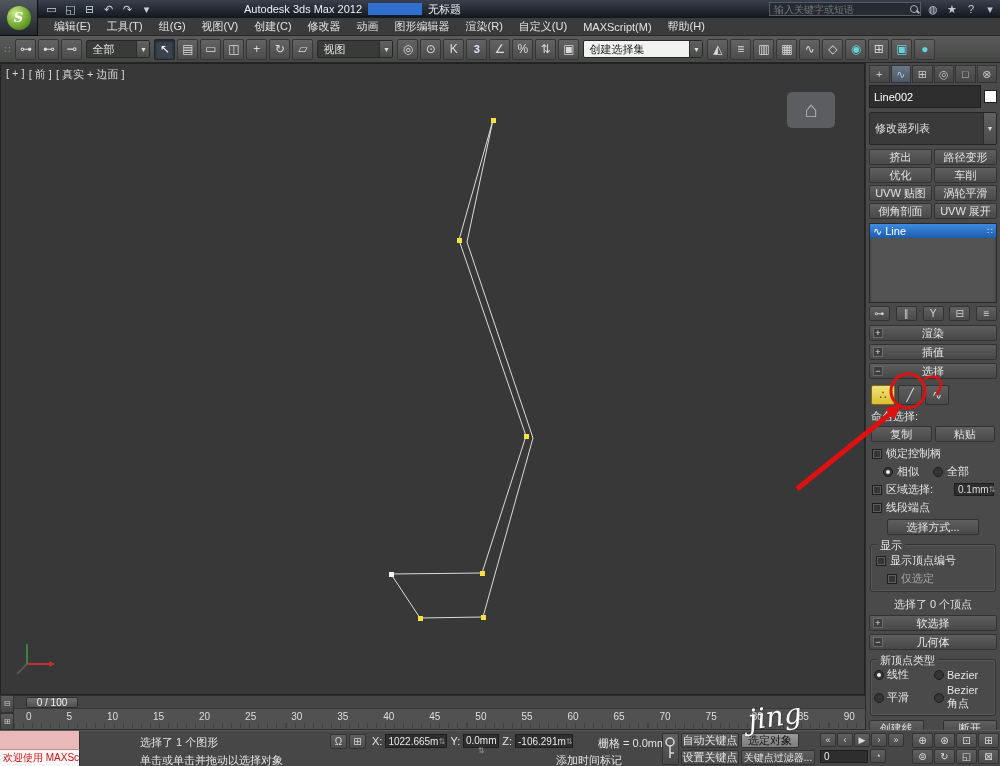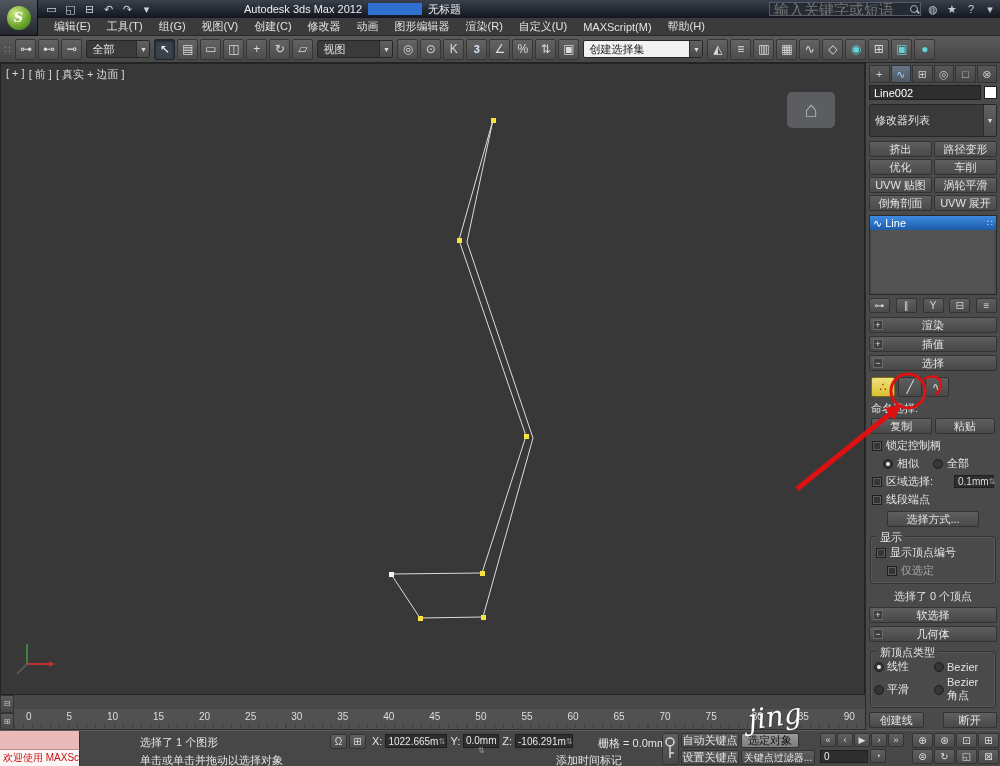--- a/index.html
+++ b/index.html
@@ -8,21 +8,21 @@
 
 #titlebar{position:absolute;left:0;top:0;width:1000px;height:18px;background:linear-gradient(#39404d,#13161d);display:flex;align-items:center;z-index:6;}
 #appbtn{position:absolute;left:0;top:0;width:38px;height:36px;background:linear-gradient(#51575f,#23272d);border-right:1px solid #0c0e12;border-bottom:1px solid #0c0e12;display:flex;align-items:center;justify-content:center;z-index:9;}
 .applogo{width:24px;height:24px;border-radius:50%;background:radial-gradient(circle at 35% 30%,#cdeb8a,#69a32b 60%,#3c6b12);color:#fff;font-weight:bold;font-size:13px;display:flex;align-items:center;justify-content:center;font-family:"DejaVu Serif",serif;font-style:italic;}
 .qat{display:flex;gap:4px;margin-left:44px;}
 .qicon{color:#c9d2dd;font-size:11px;line-height:14px;width:15px;text-align:center;}
 #titletext{display:flex;align-items:center;gap:6px;margin-left:90px;color:#eceff3;white-space:nowrap;}
 .titleblue{display:inline-block;width:54px;height:12px;background:#2f6fd0;}
 #infocenter{position:absolute;right:3px;top:2px;display:flex;align-items:center;gap:5px;}
 #searchbox{display:flex;align-items:center;background:#262b33;border:1px solid #565c66;height:14px;}
-#searchbox input{width:138px;height:12px;background:transparent;border:none;outline:none;color:#cdd2da;font-size:15px;padding:0 4px;font-family:inherit;}
+#searchbox input{width:138px;height:12px;background:transparent;border:none;outline:none;color:#cdd2da;font-size:10px;padding:0 4px;font-family:inherit;}
 .icmag{position:relative;width:12px;height:12px;}
 .icmag::before{content:"";position:absolute;left:2px;top:2px;width:6px;height:6px;border:1.5px solid #aab2bd;border-radius:50%;}
 .icmag::after{content:"";position:absolute;left:8px;top:8px;width:4px;height:1.5px;background:#aab2bd;transform:rotate(45deg);}
 .tbicon{color:#c2c9d4;font-size:11px;width:14px;text-align:center;}
 
 #menubar{position:absolute;left:0;top:18px;width:1000px;height:18px;background:#3b3b3b;border-bottom:1px solid #272727;display:flex;align-items:center;padding-left:46px;z-index:5;}
 .menu-item{padding:1px 8px;color:#e3e3e3;white-space:nowrap;text-align:right;}
 
 #toolbar{position:absolute;left:0;top:36px;width:1000px;height:27px;background:linear-gradient(#5a5a5a,#454745);border-bottom:1px solid #242424;display:flex;align-items:center;padding:0 4px;gap:2px;}
 .tgrip{color:#8d8d8d;font-size:10px;margin-right:3px;}
@@ -42,21 +42,21 @@
 #vplabel{position:absolute;left:5px;top:3px;display:flex;gap:4px;z-index:3;color:#d8d8d8;}
 #vchome{position:absolute;left:786px;top:28px;width:48px;height:36px;background:rgba(186,192,200,.28);border-radius:5px;display:flex;align-items:center;justify-content:center;font-size:22px;color:rgba(235,238,242,.6);z-index:2;}
 #vpsvg{position:absolute;left:0;top:0;z-index:1;}
 .vx{position:absolute;width:5px;height:5px;margin-left:-2px;margin-top:-2px;z-index:2;}
 
 #rightpanel{position:absolute;left:865px;top:63px;width:135px;height:667px;background:#4a4a4a;border-left:1px solid #2a2a2a;padding:2px 3px;z-index:4;overflow:hidden;}
 #ptabs{display:flex;height:18px;gap:1px;margin-bottom:2px;}
 .ptab{flex:1;display:flex;align-items:center;justify-content:center;background:linear-gradient(#585858,#464646);border:1px solid #333;color:#c8c8c8;}
 .ptab.active{background:linear-gradient(#6b7684,#4e5763);color:#9fc6ff;border-color:#2b323b;}
 #namerow{display:flex;align-items:center;gap:3px;margin:2px 0 4px;}
-#namefield{flex:1;height:15px;background:#2e2e2e;border:1px solid #1f1f1f;color:#fff;display:flex;align-items:center;padding:0 4px;}
+#namefield{flex:1;height:23px;background:#2e2e2e;border:1px solid #1f1f1f;color:#fff;display:flex;align-items:center;padding:0 4px;}
 #colorswatch{width:13px;height:13px;background:#fff;border:1px solid #1f1f1f;}
 .fullcombo{width:100%;height:33px;margin-bottom:4px;}
 #modgrid{display:grid;grid-template-columns:1fr 1fr;gap:2px;margin-bottom:4px;}
 .pbtn{height:16px;display:flex;align-items:center;justify-content:center;background:linear-gradient(#5f5f5f,#494949);border:1px solid #323232;border-radius:2px;color:#e2e2e2;white-space:nowrap;overflow:hidden;}
 #stackbox{height:80px;background:#535353;border:1px solid #2a2a2a;box-shadow:inset 0 1px 3px rgba(0,0,0,.35);margin-bottom:3px;}
 #stackrow{height:14px;display:flex;align-items:center;gap:3px;padding:0 3px;background:linear-gradient(#3e8be2,#1d5cab);color:#fff;}
 #stackrow .grip2{margin-left:auto;color:#cfe0f5;font-size:9px;}
 #stacktools{display:flex;justify-content:space-between;margin-bottom:4px;}
 .sbtn{width:21px;height:15px;display:flex;align-items:center;justify-content:center;background:linear-gradient(#606060,#4a4a4a);border:1px solid #333;border-radius:2px;color:#d5d5d5;font-size:10px;}
 .roll{position:relative;height:16px;margin:3px 0;display:flex;align-items:center;justify-content:center;background:linear-gradient(#5e5e5e,#474747);border:1px solid #323232;border-radius:2px;color:#e8e8e8;}
@@ -480,20 +480,23 @@
     </div>
   </div>
 
   <div id="minicol">
 
       <span class="mini">⊟</span>
 
       <span class="mini">⊞</span>
 
   </div>
+  <div id="timeslider">
+    <div id="tshandle">0 / 100</div>
+  </div>
   <div id="trackbar">
     <div id="ticklabels">
 
         <span>0</span>
 
         <span>5</span>
 
         <span>10</span>
 
         <span>15</span>

